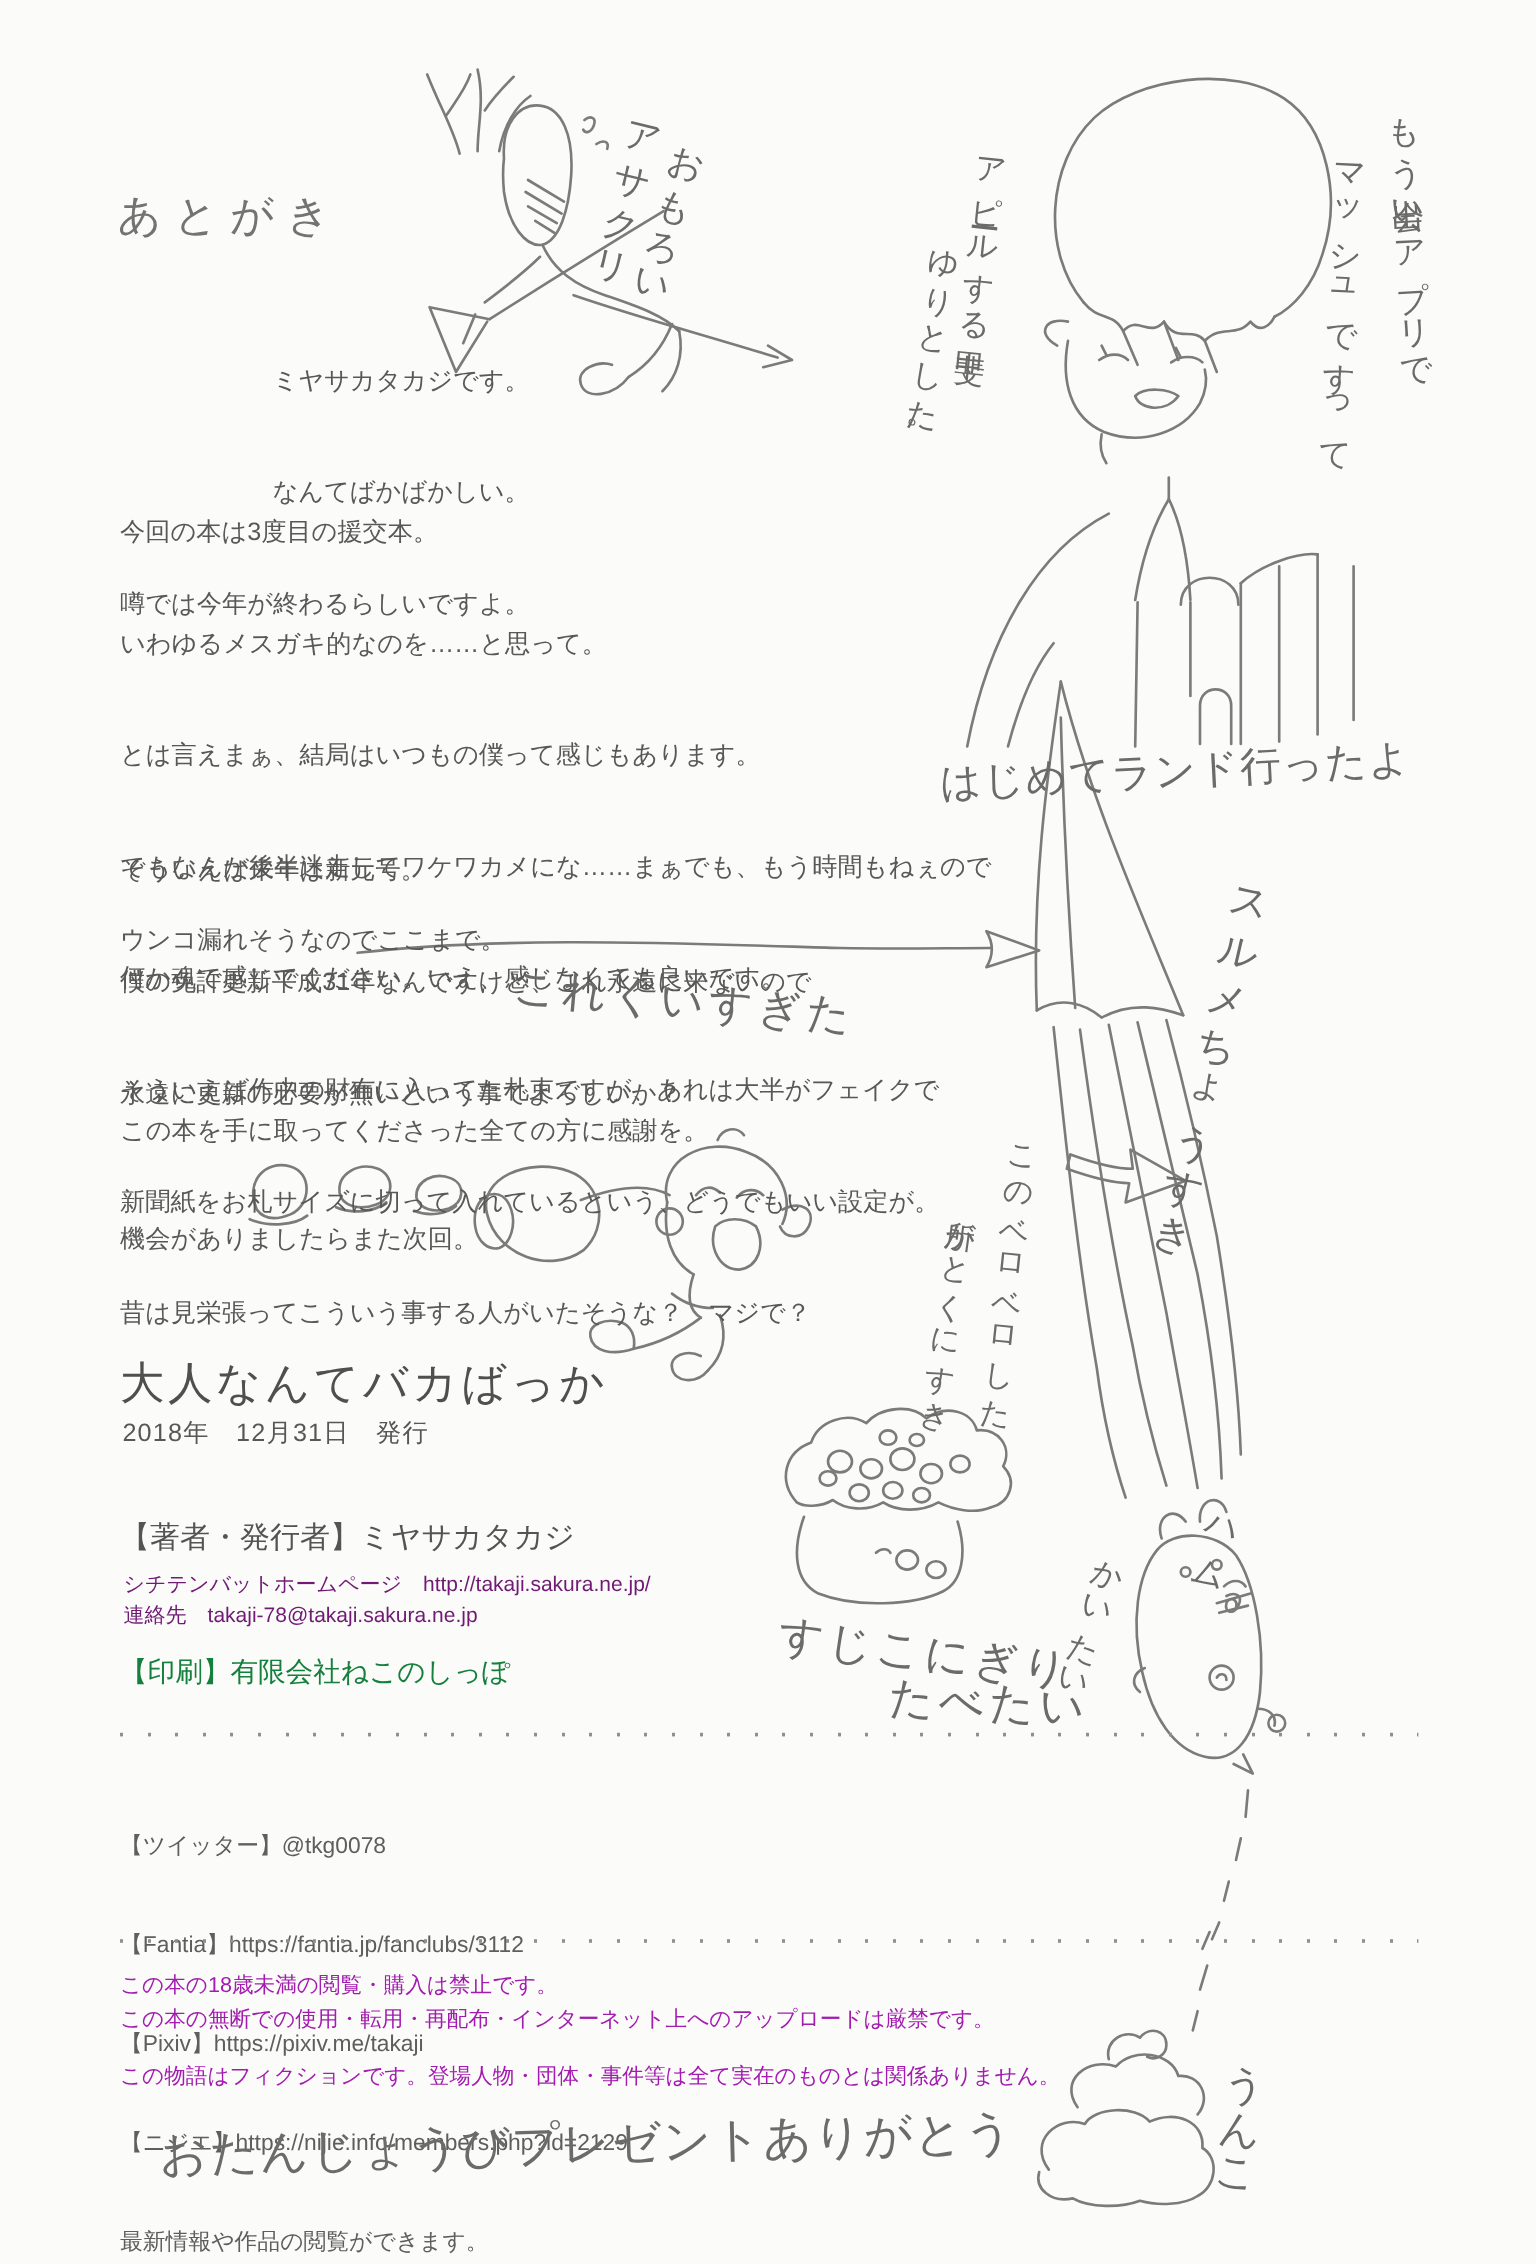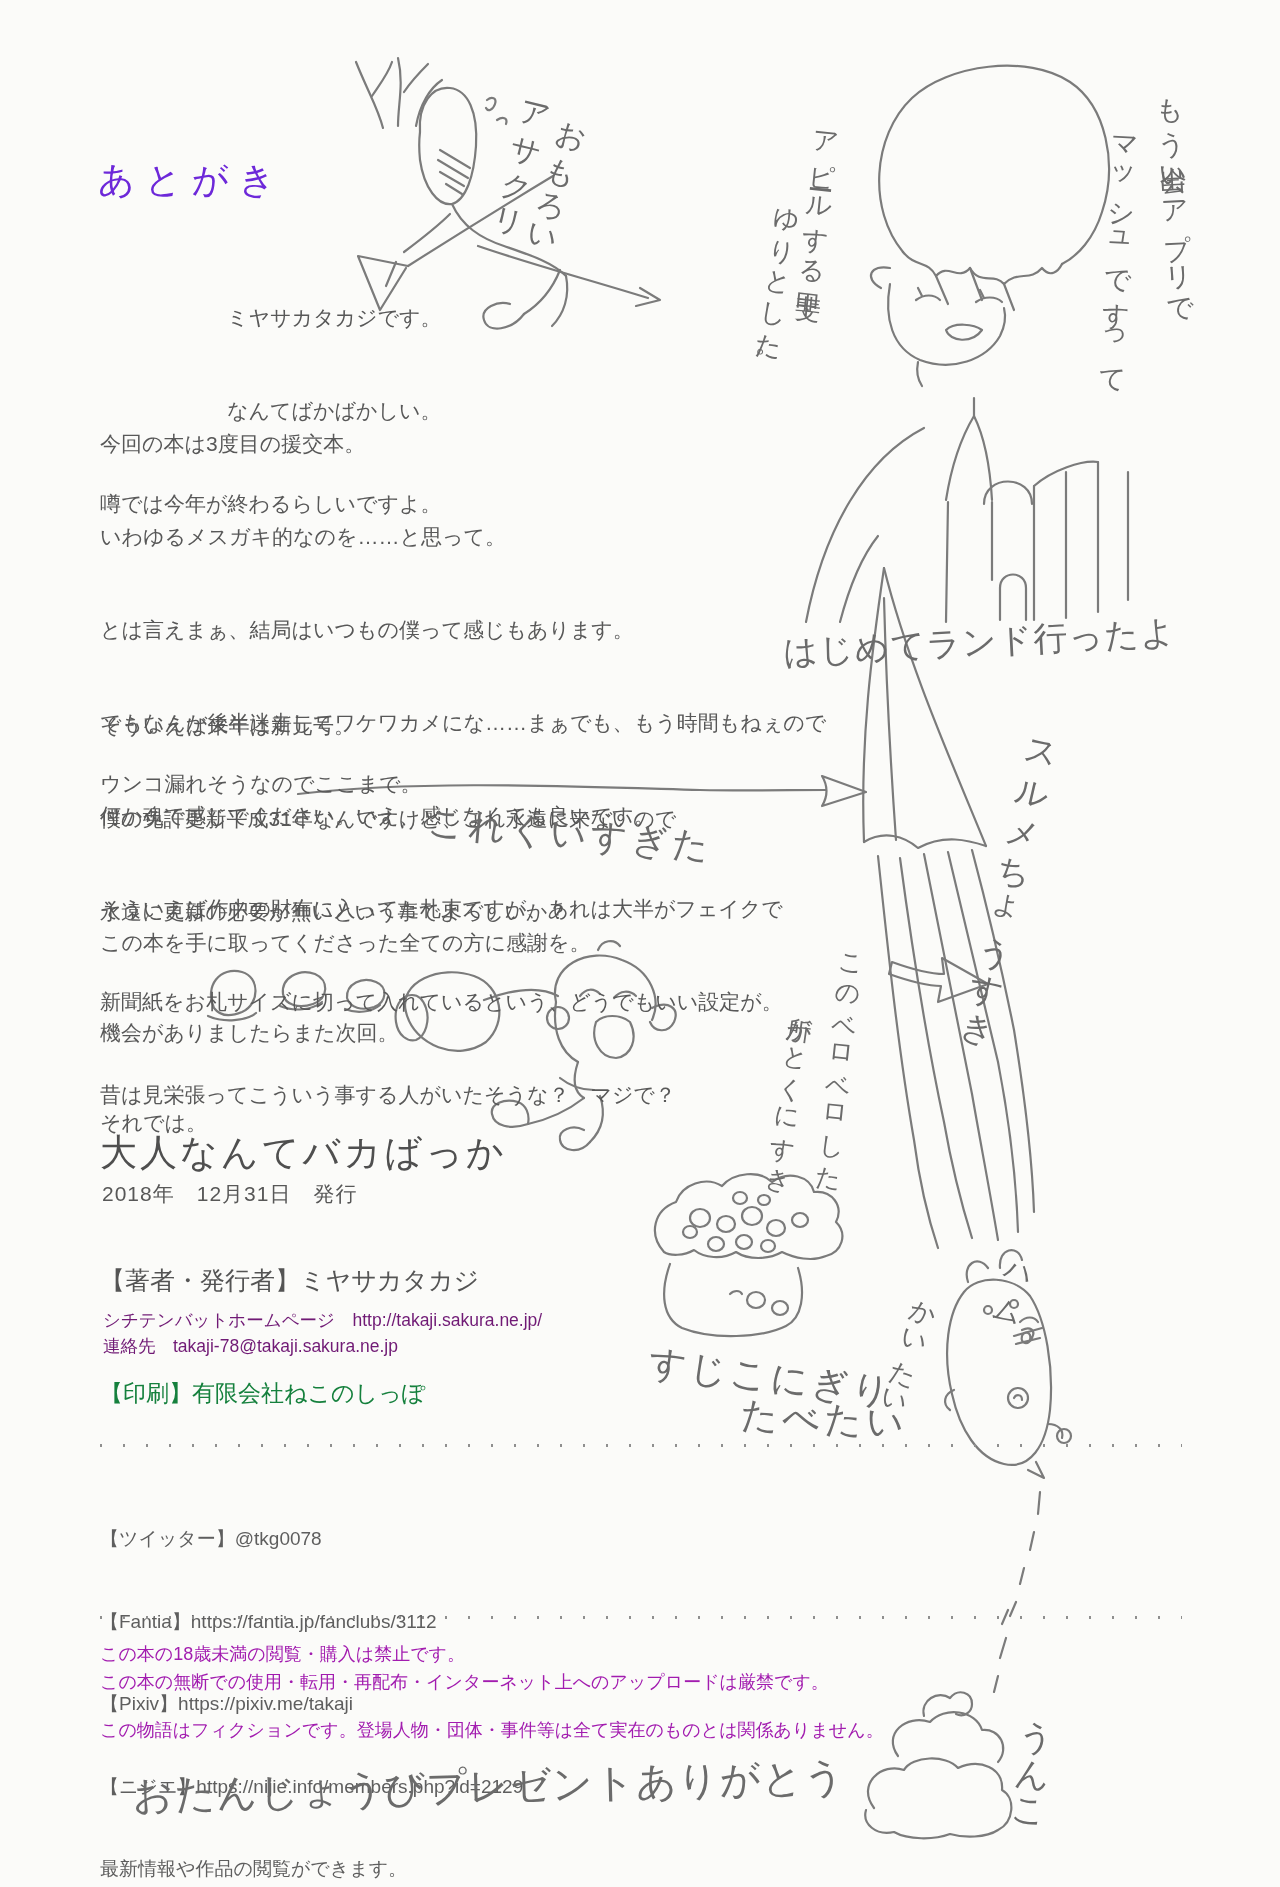--- a/index.html
+++ b/index.html
@@ -7,21 +7,21 @@
     position:relative;width:1280px;height:1887px;margin:0 auto;
     background:#fbfbf9;overflow:hidden;
     font-family:"Liberation Sans","DejaVu Sans",sans-serif;
     color:#575757;
   }
   .doodles{position:absolute;left:0;top:0;width:1280px;height:1887px;}
   .doodles path,.doodles circle,.doodles ellipse{
     fill:none;stroke:#7b7b7b;stroke-width:2.2;stroke-linecap:round;stroke-linejoin:round;
   }
   .printed{position:absolute;white-space:pre;}
-  .title{font-size:36px;letter-spacing:10px;color:#6d28d9;font-weight:400;margin:0;}
+  .title{font-size:36px;letter-spacing:10px;color:#737373;font-weight:400;margin:0;}
   .para{font-size:21px;line-height:31px;color:#585858;}
   .book-title{font-size:37px;letter-spacing:3px;color:#4f4f4f;font-weight:500;margin:0;font-family:Liberation Mono, monospace;}
   .date-line{font-size:21px;letter-spacing:1px;}
   .author-line{font-size:25px;color:#545454;font-weight:500;}
   .small-line{font-size:17.5px;color:#701a75;}
   .printer-line{font-size:23px;color:#15803d;font-weight:500;}
   .links{font-size:19px;line-height:27.5px;color:#5e5e5e;}
   .notice{font-size:18px;color:#a21caf;}
   .dotted{
     position:absolute;height:3px;
@@ -201,21 +201,20 @@
     <div>そういえば来年は新元号。</div>
     <div>僕の免許更新平成31年なんですけど、これ永遠に来ないので</div>
     <div>永遠に更新の必要が無いという事でよろしいか？</div>
   </div>
 
   <div class="printed para" style="left:100px;top:768px;">ウンコ漏れそうなのでここまで。</div>
 
   <div class="printed para" style="left:100px;top:868px;line-height:30px;">
     <div>この本を手に取ってくださった全ての方に感謝を。</div>
     <div>機会がありましたらまた次回。</div>
-    <div>それでは。</div>
   </div>
 
   <h2 class="printed book-title" style="left:100px;top:1128px;">大人なんてバカばっか</h2>
   <div class="printed date-line" style="left:102px;top:1180px;">2018年　12月31日　発行</div>
 
   <div class="printed author-line" style="left:100px;top:1264px;">【著者・発行者】ミヤサカタカジ</div>
   <div class="printed small-line" style="left:103px;top:1308px;">シチテンバットホームページ　http://takaji.sakura.ne.jp/</div>
   <div class="printed small-line" style="left:103px;top:1334px;">連絡先　takaji-78@takaji.sakura.ne.jp</div>
 
   <div class="printed printer-line" style="left:100px;top:1378px;">【印刷】有限会社ねこのしっぽ</div>

